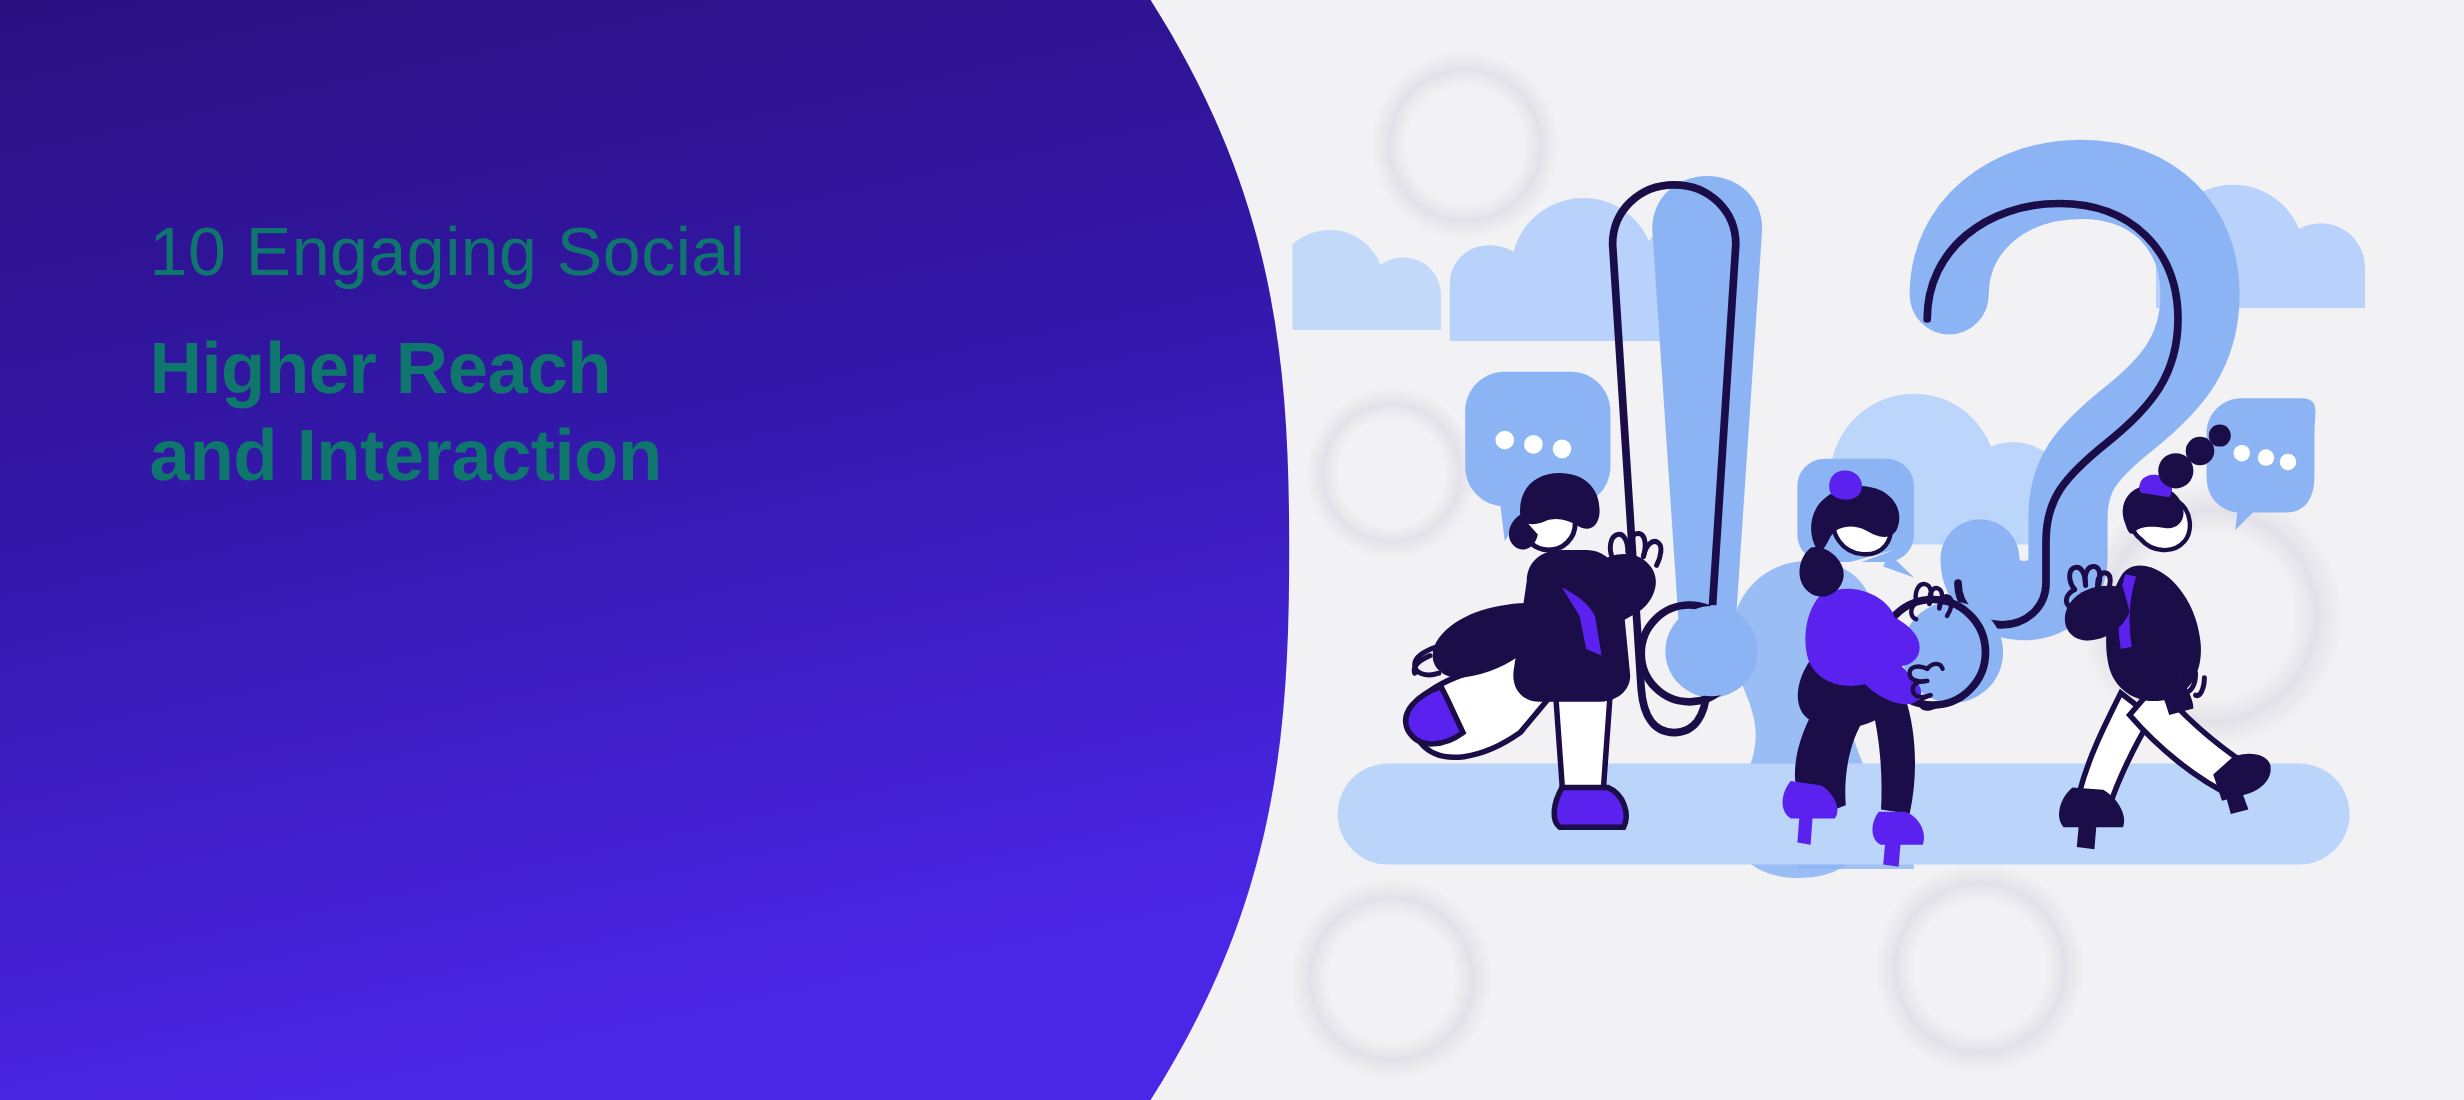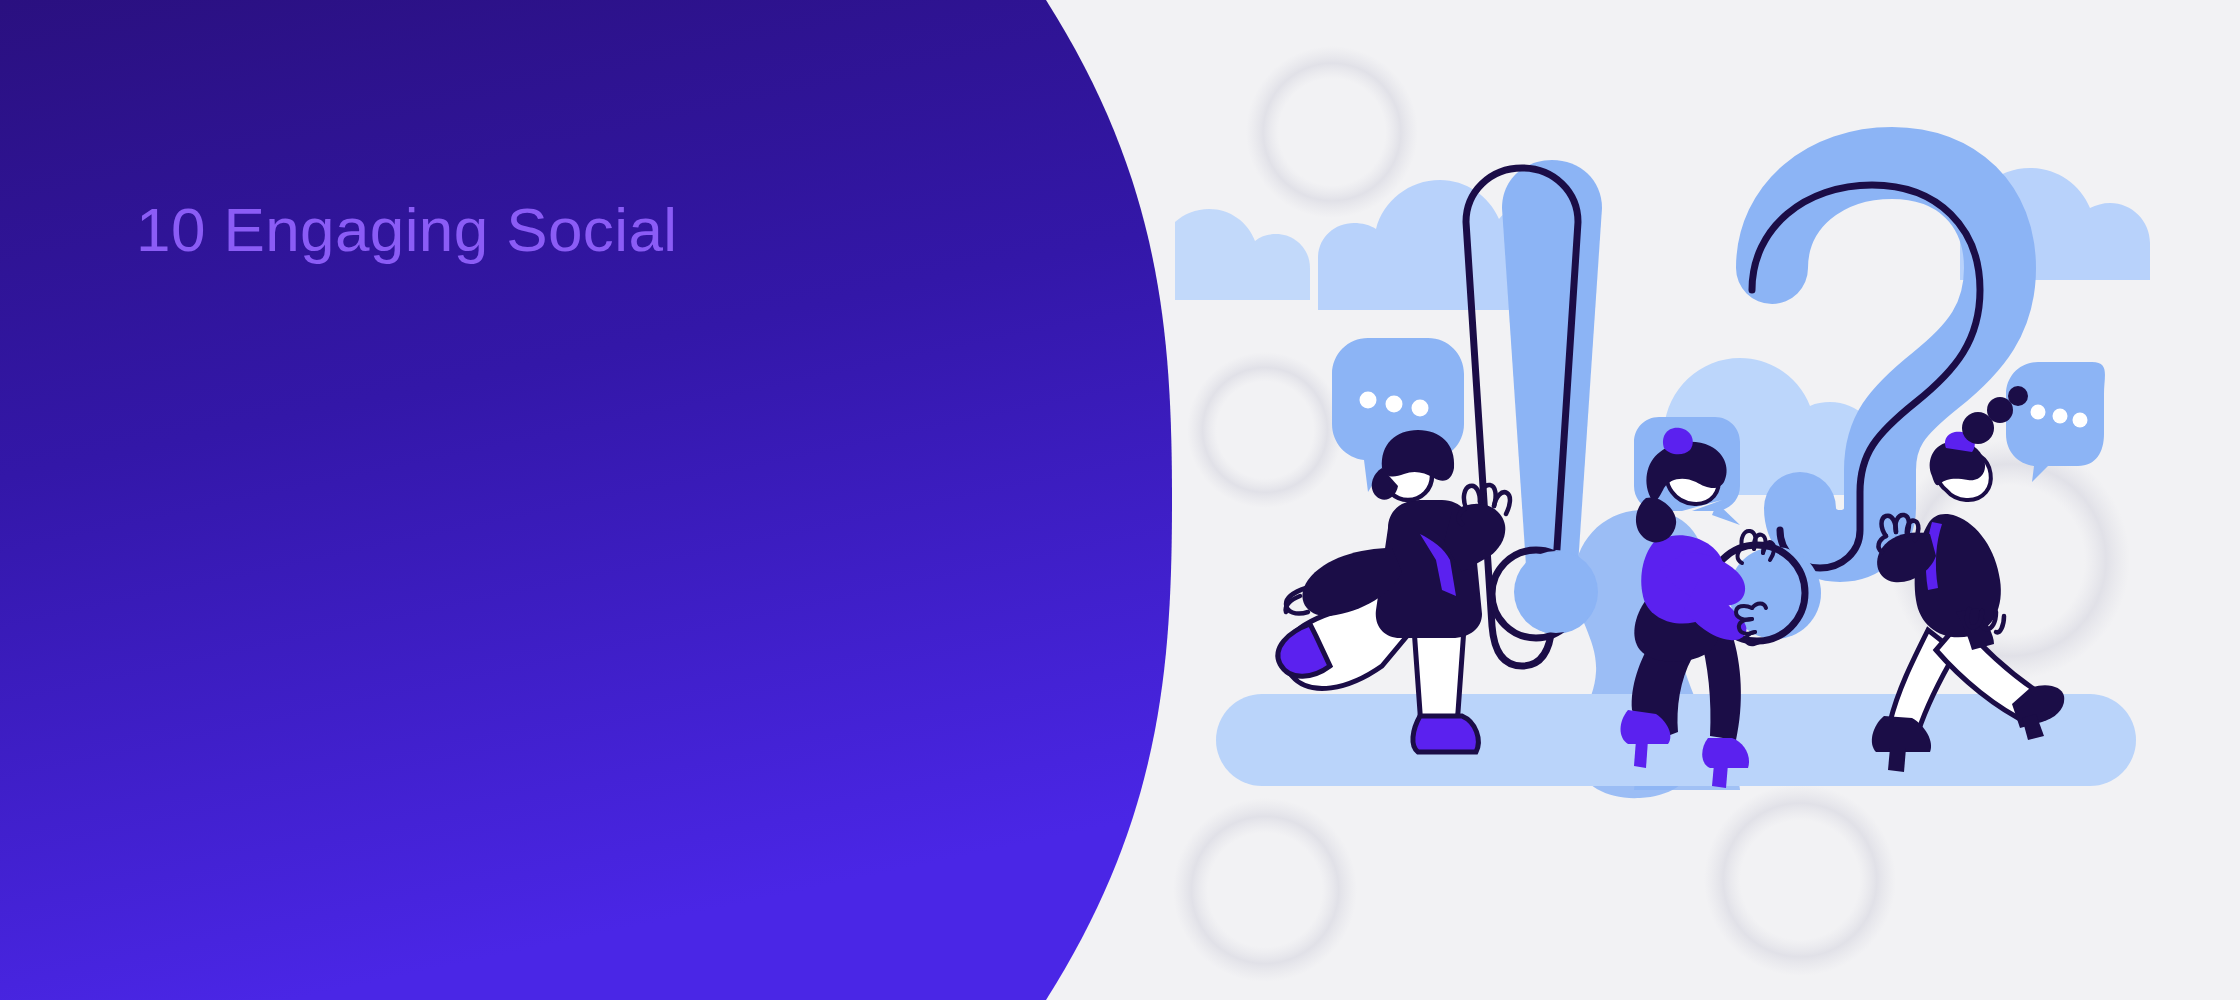--- a/index.html
+++ b/index.html
@@ -22,21 +22,21 @@
     height: 1000px;
   }
   #headline {
     position: absolute;
     left: 136px;
     top: 196px;
     width: 680px;
     z-index: 5;
   }
   .line {
-    color: #8b5cf6;
+    color: #0f766e;
     line-height: 1.10;
     white-space: nowrap;
   }
   .light {
     font-weight: 300;
     font-size: 62px;
     letter-spacing: 0.4px;
   }
   .bold {
     font-weight: 700;
@@ -65,20 +65,24 @@
       </radialGradient>
     </defs>
 
     <rect x="0" y="0" width="2240" height="1000" fill="#f2f2f4"></rect>
 
     <path d="M0,0 L1046,0 C1160,180 1172,330 1172,500 C1172,670 1160,820 1046,1000 L0,1000 Z" fill="url(#purpleGrad)"></path>
   </svg>
 
   <div id="headline">
     <div class="line light">10 Engaging Social</div>
+    <div class="bold-block">
+      <div class="line bold">Higher Reach</div>
+      <div class="line bold">and Interaction</div>
+    </div>
   </div>
 
   <svg id="art-svg" viewBox="0 0 2240 1000">
 
     <g>
       <circle cx="1332" cy="132" r="86" fill="url(#ghost)"></circle>
       <circle cx="1265" cy="430" r="78" fill="url(#ghost)"></circle>
       <circle cx="1265" cy="890" r="92" fill="url(#ghost)"></circle>
       <circle cx="1800" cy="880" r="96" fill="url(#ghost)"></circle>
       <circle cx="2010" cy="560" r="120" fill="url(#ghost)"></circle>

